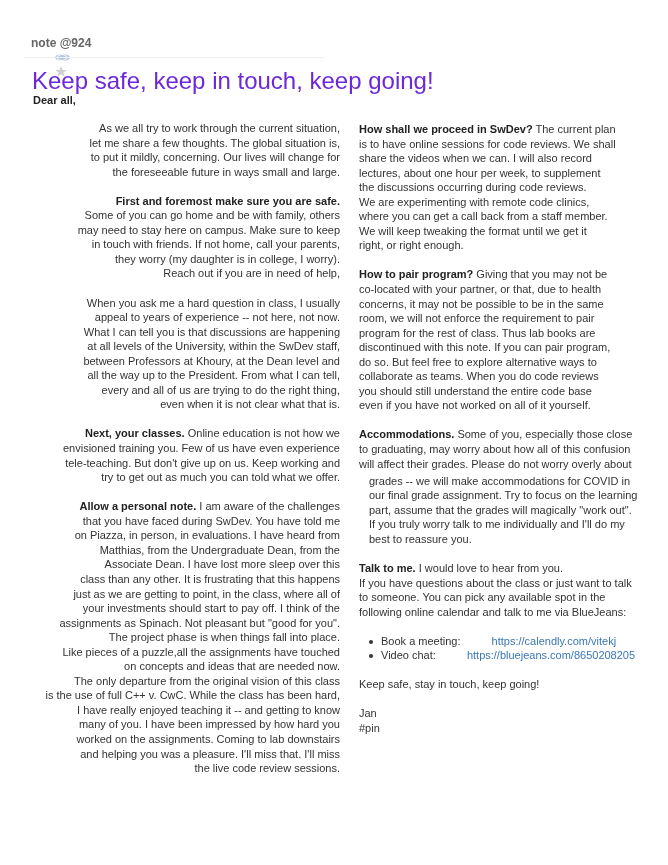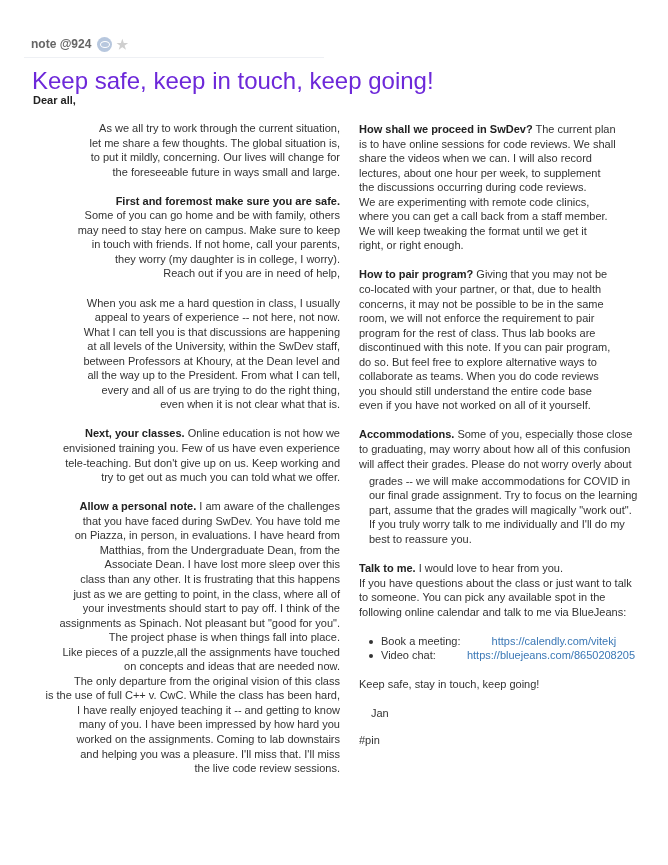--- a/index.html
+++ b/index.html
@@ -3,21 +3,21 @@
   <meta charset="utf-8">
   <style>
     html, body { margin: 0; padding: 0; background: #ffffff; }
     body {
       width: 668px; height: 865px; position: relative; overflow: hidden;
       font-family: "Liberation Sans", sans-serif; color: #333333;
     }
     .header {
       position: absolute; left: 31px; top: 36px; height: 16px;
       display: flex; align-items: center; gap: 4px;
-      font-size: 12px; font-weight: bold; color: #666666;
+      font-size: 12px; font-weight: bold; color: #666666; flex-direction: column;
     }
     .watch-icon {
       width: 15px; height: 15px; border-radius: 50%;
       background: #b7c7de; display: inline-flex; align-items: center; justify-content: center;
       margin-left: 2px;
     }
     .watch-icon span {
       width: 8px; height: 5px; border: 1.3px solid #ffffff; border-radius: 50%;
       display: block;
     }
@@ -140,15 +140,15 @@
 best to reassure you.</p>
   <p><b>Talk to me.</b><span> I would love to hear from you.
 If you have questions about the class or just want to talk
 to someone.  You can pick any available spot in the
 following online calendar and talk to me via BlueJeans:</span></p>
   <ul class="links">
     <li><span>Book a meeting: </span><a>https://calendly.com/vitekj</a></li>
     <li><span>Video chat: </span><a>https://bluejeans.com/8650208205</a></li>
   </ul>
   <p>Keep safe, stay in touch, keep going!</p>
-  <p style="margin:12px">Jan</p>
+  <p style="margin:0">Jan</p>
   <p style="margin:0">#pin</p>
 </div>
 
 </body></html>

